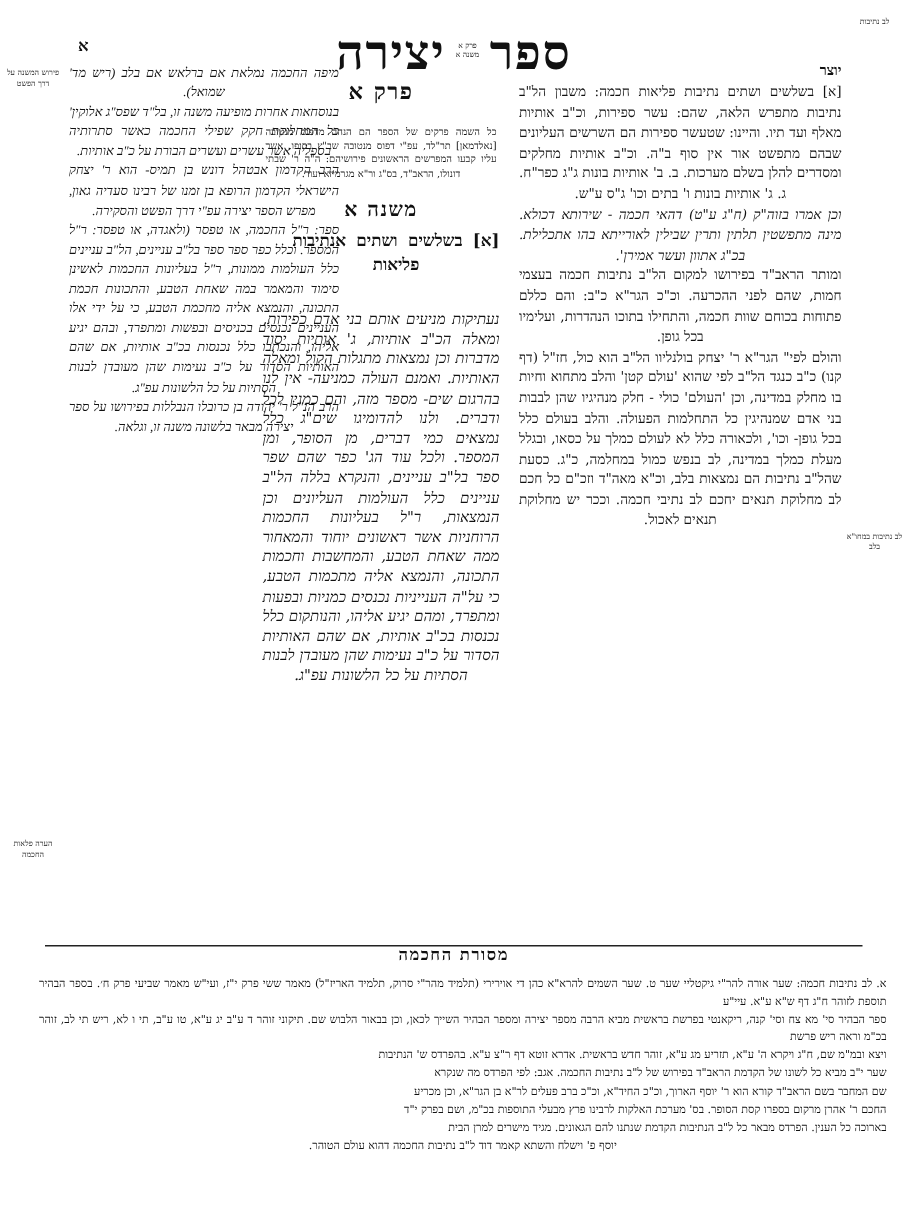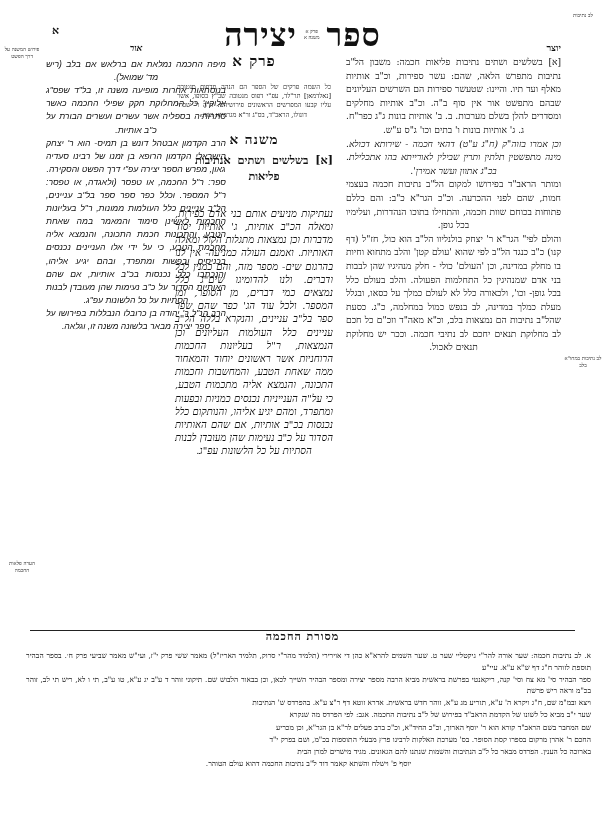--- a/index.html
+++ b/index.html
@@ -61,21 +61,21 @@
     font-size:9px;
   }
 
   .sq{
     font-family:"DejaVu Serif","Liberation Serif",serif;
     font-size:9.1px;line-height:13.6px;
     text-align:justify;text-align-last:center;
     direction:rtl;
   }
   .rashi{
-    font-family:Liberation Sans, sans-serif;
+    font-family:Liberation Serif, serif;
     font-size:8.6px;line-height:13.1px;
     text-align:justify;text-align-last:center;
     direction:rtl;
     font-style:italic;
   }
   .zoharic{font-style:italic;}
 
   .perek-head{
     text-align:center;
     font-family:"DejaVu Serif","Liberation Serif",serif;
@@ -174,36 +174,35 @@
 
     <div class="col col-center">
       <div class="perek-head">פרק א</div>
       <div class="editor-note">כל השמה פרקים של הספר הם הנהה מדפוס מנטובה [נאלדמאן] תר"לד, עפ"י דפוס מנטובה שב"ץ בסופו, אשר עליו קבעו המפרשים הראשונים פירושיהם: ה"ה ר' שבתי דונולו, הראב"ד, בס"ג ור"א מגרמיזא ועוד.</div>
       <div class="mishnah-head">משנה א</div>
       <div class="mishnah-text">[א] בשלשים ושתים אנתיבות פליאות</div>
       <div class="center-rashi">נעתיקות מניעים אותם בני אדם כפירות, ומאלה הכ"ב אותיות, ג' אותיות יסוד מדברות וכן נמצאות מתגלות הקול ומאלה האותיות. ואמנם העולה כמניעה- אין לנו בהרגום שים- מספר מזה, והם כמנין לכל ודברים. ולנו להדומיגו שים"ג כלל נמצאים כמי דברים, מן הסופר, ומן המספר. ולכל עוד הג' כפר שהם שפר ספר בל"ב עניינים, והנקרא בללה הל"ב עניינים כלל העולמות העליונים וכן הנמצאות, ר"ל בעליונות החכמות הרוחניות אשר ראשונים יוחוד והמאחור ממה שאחת הטבע, והמחשבות וחכמות התכונה, והנמצא אליה מתכמות הטבע, כי על"ה הענייניות נכנסים כמניות ובפעות ומתפרד, ומהם יגיע אליהו, והנותקום כלל נכנסות בכ"ב אותיות, אם שהם האותיות הסדור על כ"ב נעימות שהן מעובדן לבנות הסתיות על כל הלשונות עפ"ג.</div>
     </div>
 
     <div class="col col-left">
-      <div class="col-head rashi">אור</div>
       <div class="rashi">מיפה החכמה נמלאת אם ברלאש אם בלב (ריש מד' שמואל).</div>
       <div class="rashi">בנוסחאות אחרות מופיעה משנה זו, בל"ד שפס"ג אלוקין' כל המחלוקת חקק שפילי החכמה כאשר סתרותיה בספליה אשר עשרים ועשרים הבורת על כ"ב אותיות.</div>
       <div class="rashi">הרב הקדמון אבטהל דונש בן תמיס- הוא ר' יצחק הישראלי הקדמון הרופא בן זמנו של רבינו סעדיה גאון, מפרש הספר יצירה עפ"י דרך הפשט והסקירה.</div>
       <div class="rashi">ספר: ר"ל החכמה, או טפסר (ולאגדה, או טפסר: ר"ל המספר. וכלל כפר ספר ספר בל"ב עניינים, הל"ב עניינים כלל העולמות ממונות, ר"ל בעליונות החכמות לאשינן סימוד והמאמר במה שאחת הטבע, והתכונות חכמת התכונה, והנמצא אליה מחכמת הטבע, כי על ידי אלו העניינים נכנסים בכניסים ובפשות ומתפרד, ובהם יגיע אליהו, והנכתבו כלל נכנסות בכ"ב אותיות, אם שהם האותיות הסדור על כ"ב נעימות שהן מעובדן לבנות הסתיות על כל הלשונות עפ"ג.</div>
       <div class="rashi">הרב הנ"ל ר' יהודה בן כרובלו הנבללות בפירושו על ספר יצירה מבאר בלשונה משנה זו, וגלאה.</div>
     </div>
 
   </div>
 
   <div class="foot-rule"></div>
   <div class="foot-head">מסורת החכמה</div>
   <div class="foot-body">
     <p>א. לב נתיבות חכמה: שער אורה להר"י גיקטליי שער ט. שער השמים להרא"א כהן די אוירירי (תלמיד מהר"י סרוק, תלמיד האריז"ל) מאמר ששי פרק י"ז, ועי"ש מאמר שביעי פרק ח׳.          בספר הבהיר תוספת לזוהר ח"ג דף ש"א ע"א. עיי"ע</p>
     <p>ספר הבהיר סי' מא צח וסי' קנה, ריקאנטי בפרשת בראשית מביא הרבה מספר יצירה ומספר הבהיר השייך לכאן, וכן בבאור הלבוש שם.          תיקוני זוהר ד ע"ב יג ע"א, טו ע"ב, תי ו לא, ריש תי לב, זוהר בכ"מ וראה ריש פרשת</p>
     <p>ויצא ובמ"מ שם, ח"ג ויקרא ה' ע"א, תזריע מג ע"א, זוהר חדש בראשית. אדרא זוטא דף ר"צ ע"א. בהפרדס ש' הנתיבות</p>
     <p>שער י"ב מביא כל לשונו של הקדמת הראב"ד בפירוש של ל"ב נתיבות החכמה.          אגב: לפי הפרדס מה שנקרא</p>
     <p>שם המחבר בשם הראב"ד קורא הוא ר' יוסף הארוך, וכ"כ החיד"א, וכ"כ ברב פעלים לר"א בן הגר"א, וכן מכריע</p>
     <p>החכם ר' אהרן מרקום בספרו קסת הסופר. בס' מערכת האלקות לרבינו פרץ מבעלי התוספות בכ"מ, ושם בפרק י"ד</p>
-    <p>בארוכה כל הענין.          הפרדס מבאר כל ל"ב הנתיבות והשמות שנתנו להם הגאונים.          מגיד מישרים למרן הבית</p>
+    <p>בארוכה כל הענין.          הפרדס מבאר כל ל"ב הנתיבות הקדמת שנתנו להם הגאונים.          מגיד מישרים למרן הבית</p>
     <p class="last">יוסף פ' וישלח והשתא קאמר דוד ל"ב נתיבות החכמה דהוא עולם הטוהר.</p>
   </div>
 
 </div>
 
 </body></html>

